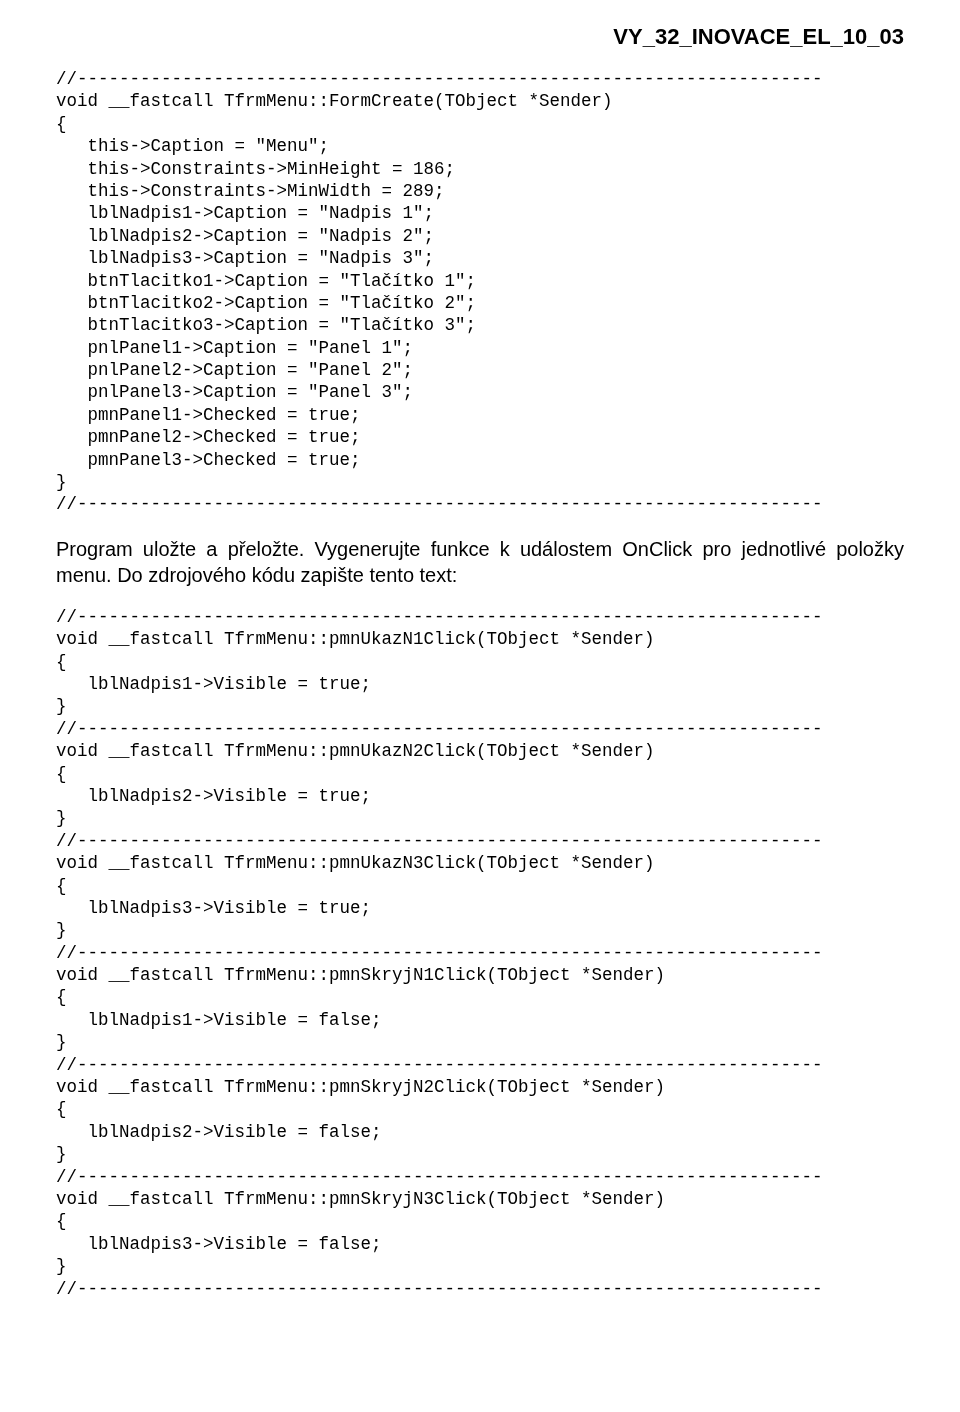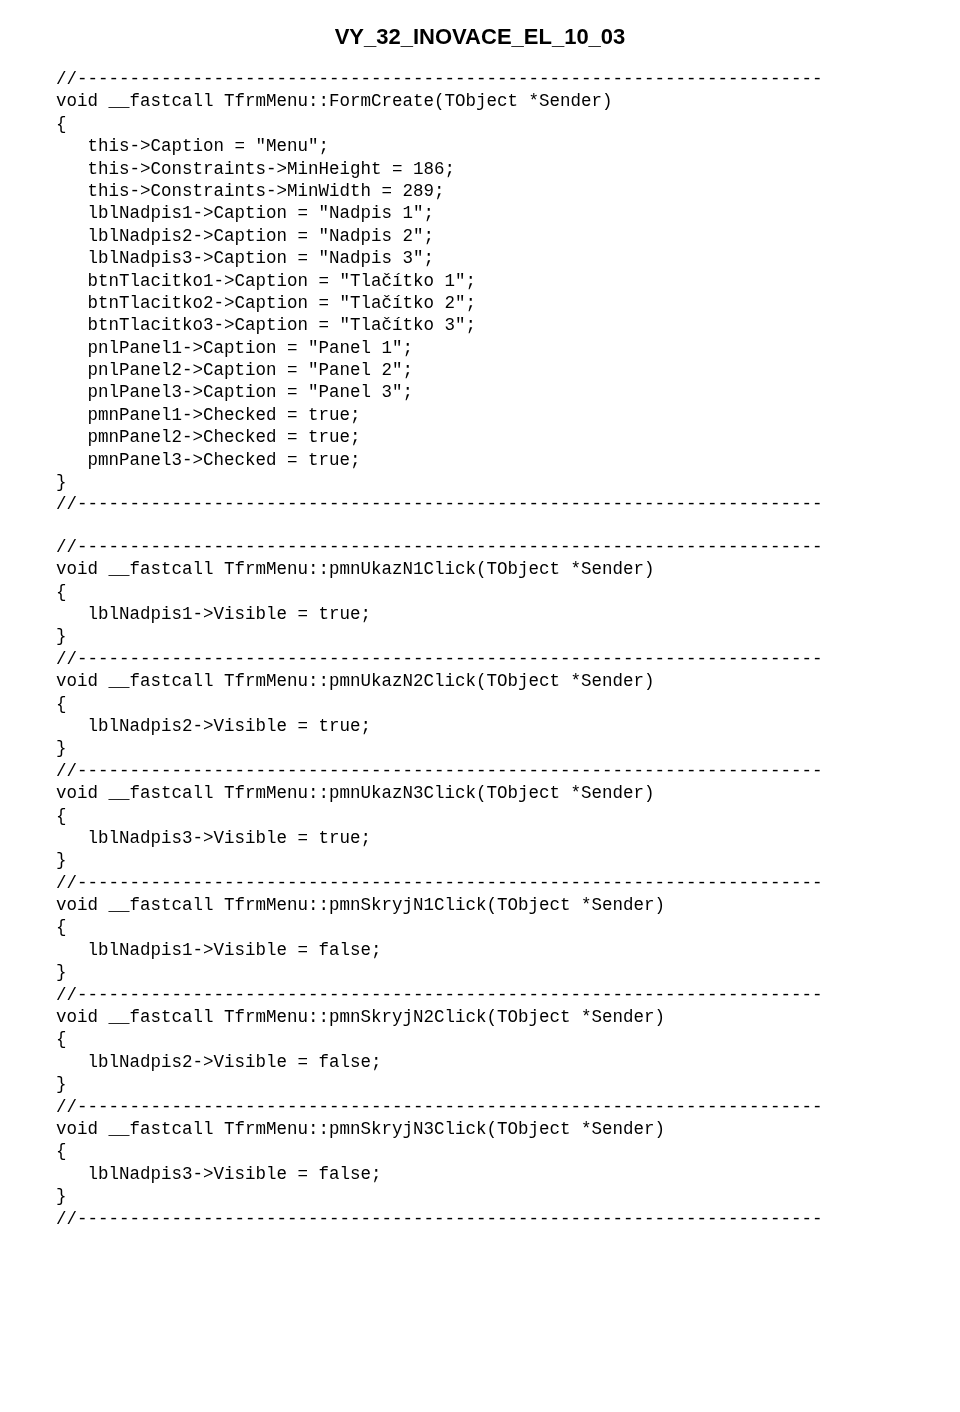--- a/index.html
+++ b/index.html
@@ -11,21 +11,21 @@
     font-family: Arial, Helvetica, sans-serif;
     color: #000000;
   }
   .page {
     width: 960px;
     min-height: 1412px;
     padding: 24px 56px 40px 56px;
     box-sizing: border-box;
   }
   .header-id {
-    text-align: center;
+    text-align: right;
     font-size: 22px;
     font-weight: bold;
     margin-bottom: 18px;
   }
   .code-block {
     font-family: "Courier New", Courier, monospace;
     font-size: 17.5px;
     line-height: 1.28;
     white-space: pre;
     margin-bottom: 20px;
@@ -58,20 +58,21 @@
    btnTlacitko3-&gt;Caption = "Tlačítko 3";
    pnlPanel1-&gt;Caption = "Panel 1";
    pnlPanel2-&gt;Caption = "Panel 2";
    pnlPanel3-&gt;Caption = "Panel 3";
    pmnPanel1-&gt;Checked = true;
    pmnPanel2-&gt;Checked = true;
    pmnPanel3-&gt;Checked = true;
 }</span>
 <span>//-----------------------------------------------------------------------</span></div>
 
+  <div class="prose">Program uložte a přeložte. Vygenerujte funkce k událostem OnClick pro jednotlivé položky menu. Do zdrojového kódu zapište tento text:</div>
 
   <div class="code-block"><span>//-----------------------------------------------------------------------</span>
 <span>void __fastcall TfrmMenu::pmnUkazN1Click(TObject *Sender)
 {
    lblNadpis1-&gt;Visible = true;
 }</span>
 <span>//-----------------------------------------------------------------------</span>
 <span>void __fastcall TfrmMenu::pmnUkazN2Click(TObject *Sender)
 {
    lblNadpis2-&gt;Visible = true;

